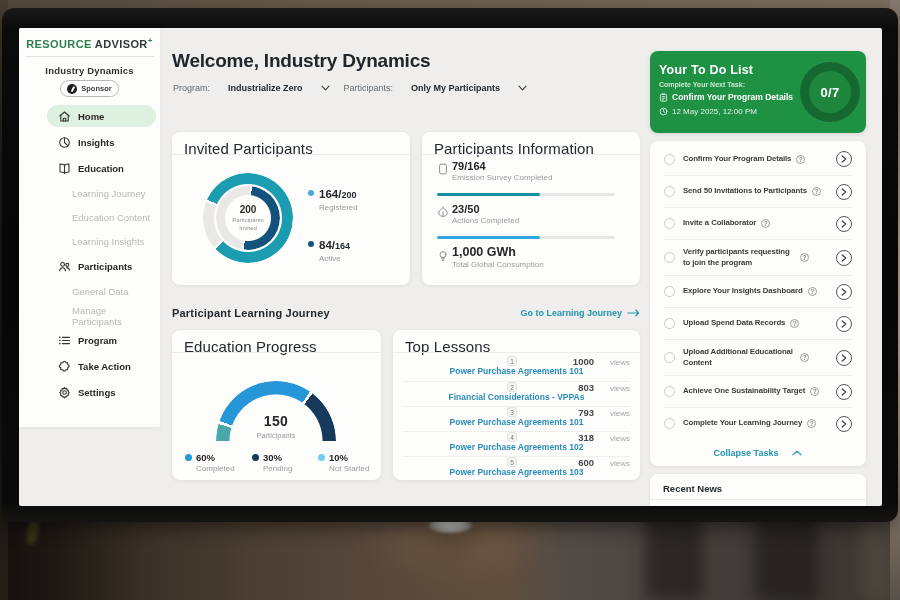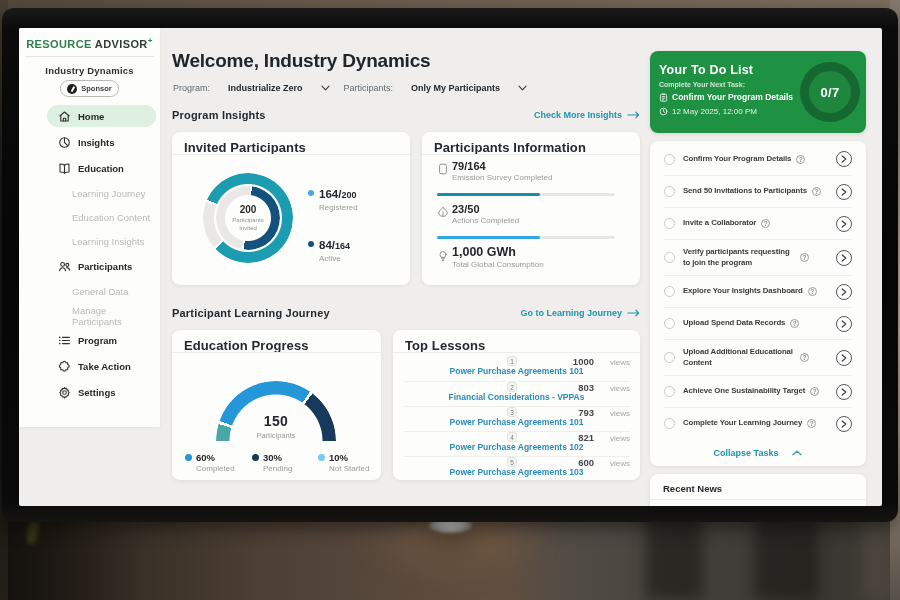--- a/index.html
+++ b/index.html
@@ -73,21 +73,21 @@
   .filter .fvalue { font-weight:700; color:#23292e;text-align:right; }
   .chev { width:9px; height:6px; color:#3f454a; }
   .sec-head { position:absolute; left:0; width:468px; display:flex; justify-content:space-between; align-items:center; }
   .sec-head.one { top:81px; }
   .sec-head.two { top:279px; }
   .sec-title { font-size:11px; font-weight:700; color:#23292e; letter-spacing:.2px; }
   .sec-link { font-size:9px; font-weight:700; color:#1d95ad; display:flex; align-items:center; gap:5px; cursor:pointer; }
   .arrow-r { width:13px; height:8px; color:#1d95ad; }
 
   .card { position:absolute; background:#fdfdfc; border-radius:8px; box-shadow:0 1px 4px rgba(0,0,0,.07); }
-  .card-title { position:absolute; left:12px; top:8px; font-size:13px; font-weight:700; color:#23292e; letter-spacing:.1px; }
+  .card-title { position:absolute; left:12px; top:8px; font-size:15px; font-weight:400; color:#23292e; letter-spacing:.1px; }
   .card-div { position:absolute; left:0; top:22px; width:100%; height:1px; background:#ececea; }
 
   .card-invited { left:0; top:104px; width:238px; height:153px; }
   .card-pinfo   { left:250px; top:104px; width:218px; height:153px; }
   .card-eduprog { left:0; top:302px; width:209px; height:150px; }
   .card-lessons { left:221px; top:302px; width:247px; height:150px; }
 
   
   .donut { position:absolute; left:31px; top:41px; width:90px; height:90px; }
   .donut-outer { position:absolute; inset:0; border-radius:50%;
@@ -297,31 +297,20 @@
             <span class="flabel">Participants:</span>
             <span class="fvalue">Only My Participants</span>
             <span class="chev">
                 <svg class="icon" viewBox="0 0 9 6" fill="none" stroke="currentColor" stroke-width="1.2" stroke-linecap="round">
                   <path d="M1 1.2 4.5 4.8 8 1.2"></path>
                 </svg>
               </span>
           </div>
         </div>
 
-        <div class="sec-head one">
-          <span class="sec-title">Program Insights</span>
-          <span class="sec-link">
-            <span>Check More Insights</span>
-            <span class="arrow-r">
-                <svg class="icon" viewBox="0 0 13 8" fill="none" stroke="currentColor" stroke-width="1.2" stroke-linecap="round" stroke-linejoin="round">
-                  <path d="M1 4h10.5M8.8 1.2 11.6 4 8.8 6.8"></path>
-                </svg>
-              </span>
-          </span>
-        </div>
 
         <div class="card card-invited">
           <div class="card-title">Invited Participants</div>
           <div class="card-div"></div>
           <div class="donut">
             <div class="donut-outer" id="donut-outer" style="background: conic-gradient(from 228deg, rgb(255, 255, 255) 0deg, rgb(255, 255, 255) 1.5deg, rgb(233, 232, 230) 1.5deg, rgb(233, 232, 230) 63.3deg, rgb(255, 255, 255) 63.3deg, rgb(255, 255, 255) 64.8deg, rgb(255, 255, 255) 64.8deg, rgb(255, 255, 255) 66.3deg, rgb(27, 156, 176) 66.3deg, rgb(27, 156, 176) 358.5deg, rgb(255, 255, 255) 358.5deg, rgb(255, 255, 255) 360deg);"></div>
             <div class="donut-inner" id="donut-inner" style="background: conic-gradient(from 6deg, rgb(255, 255, 255) 0deg, rgb(255, 255, 255) 1.5deg, rgb(18, 82, 124) 1.5deg, rgb(18, 82, 124) 182.1deg, rgb(255, 255, 255) 182.1deg, rgb(255, 255, 255) 183.6deg, rgb(255, 255, 255) 183.6deg, rgb(255, 255, 255) 185.1deg, rgb(233, 232, 230) 185.1deg, rgb(233, 232, 230) 358.5deg, rgb(255, 255, 255) 358.5deg, rgb(255, 255, 255) 360deg);"></div>
             <div class="donut-center">
               <span class="dval">200</span>
               <span class="dlab">Participants
@@ -456,21 +445,21 @@
               <span class="ltitle">Power Purchase Agreements 101</span>
               <span class="lviews">
                   <span class="lnum">793</span>
                   <span class="lvlab">views</span>
                 </span>
             </div>
             <div class="lesson">
               <span class="lrank">4</span>
               <span class="ltitle">Power Purchase Agreements 102</span>
               <span class="lviews">
-                  <span class="lnum">821</span>
+                  <span class="lnum">318</span>
                   <span class="lvlab">views</span>
                 </span>
             </div>
             <div class="lesson">
               <span class="lrank">5</span>
               <span class="ltitle">Power Purchase Agreements 103</span>
               <span class="lviews">
                   <span class="lnum">600</span>
                   <span class="lvlab">views</span>
                 </span>

